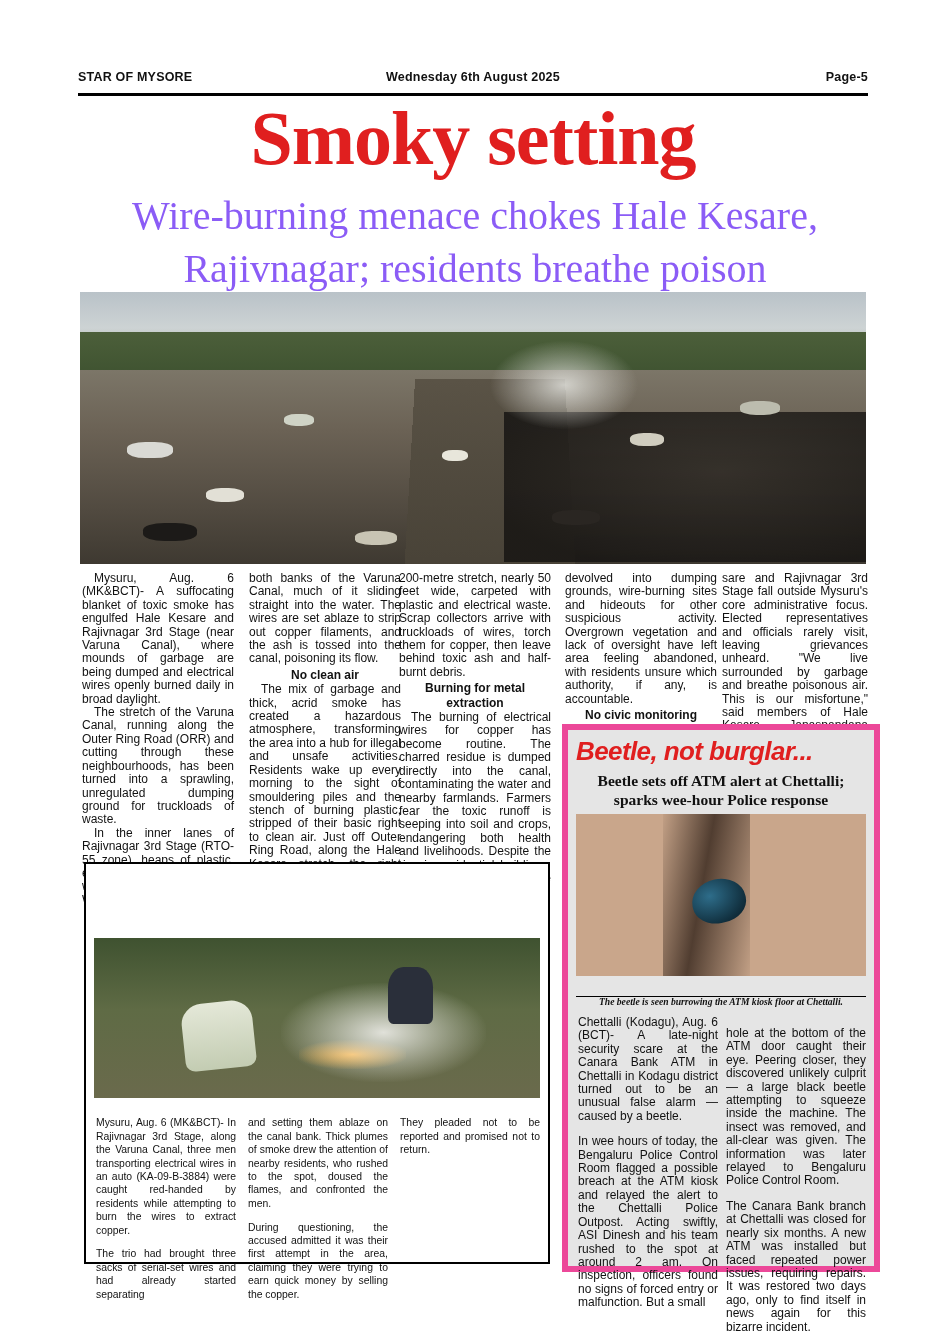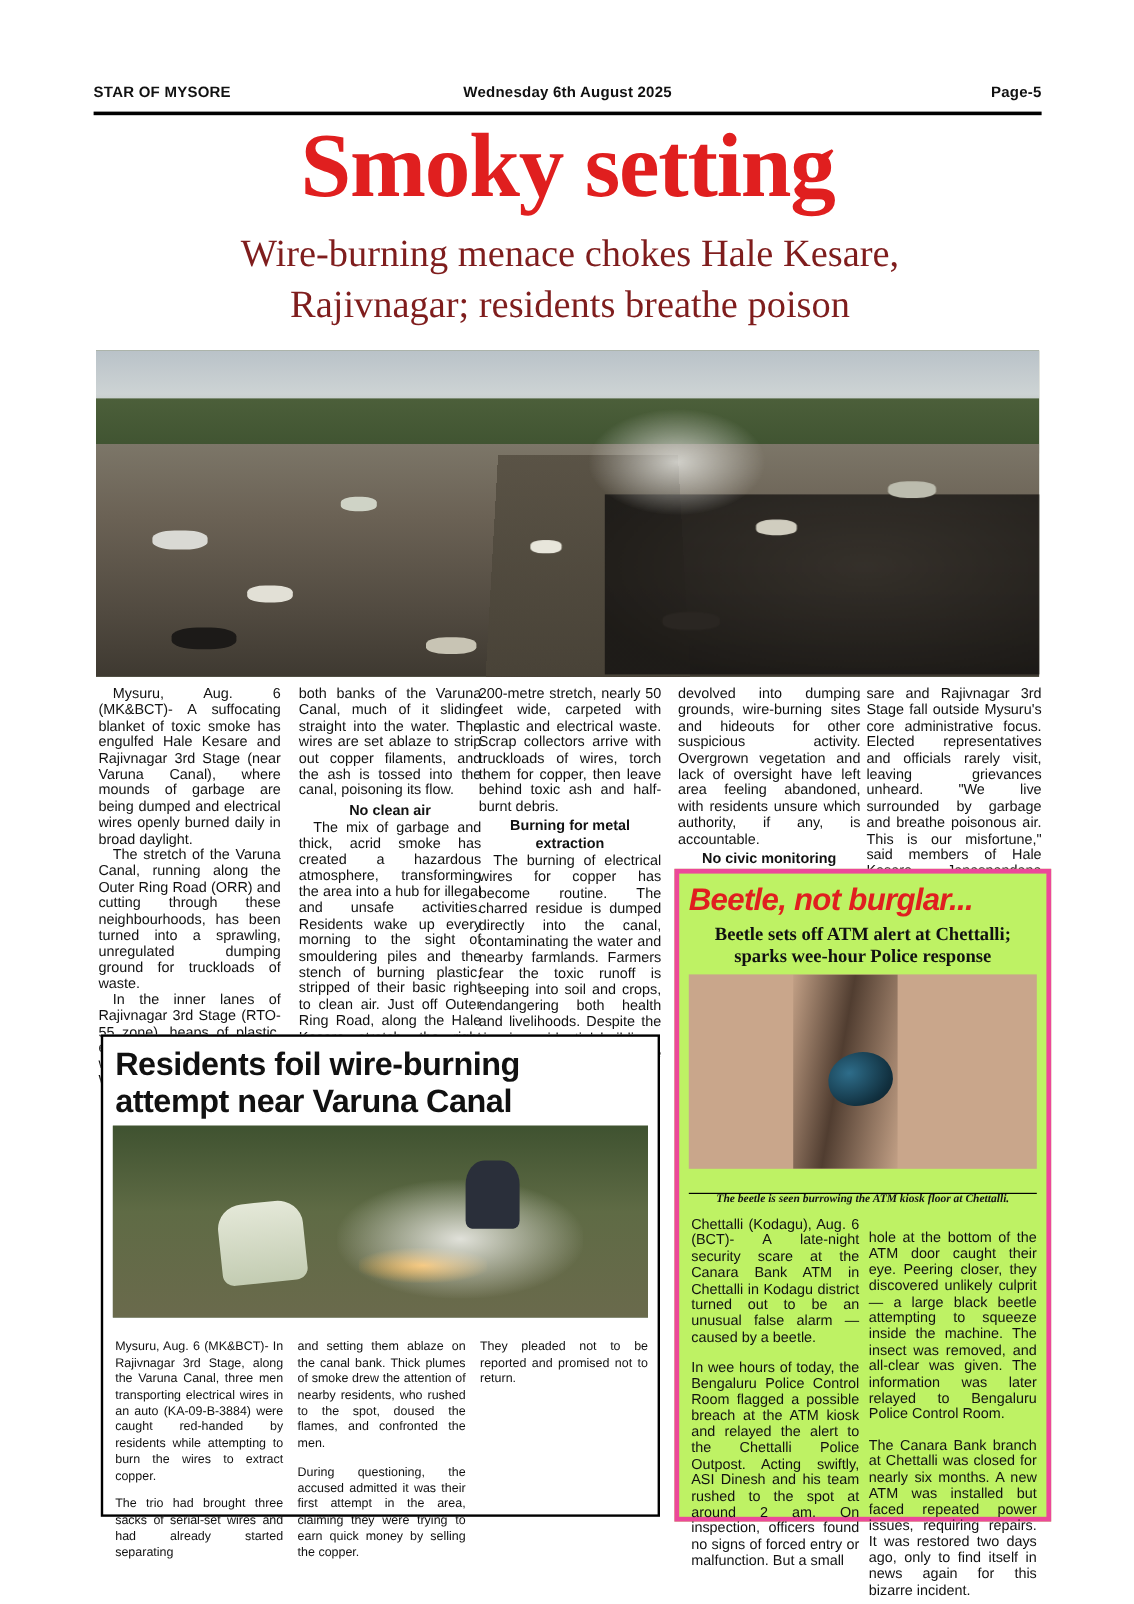--- a/index.html
+++ b/index.html
@@ -60,23 +60,23 @@
     letter-spacing: -1px;
     line-height: 1.05;
   }
   .subhead {
     position: absolute;
     left: 100px;
     top: 190px;
     width: 750px;
     text-align: center;
     font-family: "Liberation Serif", serif;
-    font-size: 32px;
+    font-size: 40px;
     line-height: 1.32;
-    color: #7f1d1d;
+    color: #8b5cf6;
   }
   
   .main-photo {
     position: absolute;
     left: 80px;
     top: 292px;
     width: 786px;
     height: 272px;
     overflow: hidden;
     background: #6d7a5d;
@@ -192,22 +192,22 @@
   .bl-c2 { left: 152px; }
   .bl-c3 { left: 304px; }
 
   
   .box-right {
     position: absolute;
     left: 562px;
     top: 724px;
     width: 306px;
     height: 536px;
-    border: 4px solid #ec4899;
-    background: #bef264;
+    border: 6px solid #ec4899;
+    background: #e5e5e5;
   }
   .br-head {
     margin: 6px 8px 0 8px;
     font-family: "Liberation Sans", sans-serif;
     font-weight: bold;
     font-style: italic;
     font-size: 26px;
     color: #e01f1f;
     letter-spacing: -0.6px;
   }
@@ -320,24 +320,20 @@
     <p class="noind">devolved into dumping grounds, wire-burning sites and hideouts for other suspicious activity. Overgrown vegetation and lack of oversight have left area feeling abandoned, with residents unsure which authority, if any, is accountable.</p>
     <p class="subhd">No civic monitoring</p>
     <p class="noind">Locals lament that Hale Ke-</p>
   </div>
 
   <div class="col c5">
     <p class="noind">sare and Rajivnagar 3rd Stage fall outside Mysuru's core administrative focus. Elected representatives and officials rarely visit, leaving grievances unheard. "We live surrounded by garbage and breathe poisonous air. This is our misfortune," said members of Hale Kesare Janaspandana Committee.</p>
   </div>
 
   <div class="box-left">
-    <h2>
-      <span>Residents foil wire-burning</span><br>
-      <span>attempt near Varuna Canal</span>
-    </h2>
     <div class="bl-photo">
       <div class="blp-veg"></div>
       <div class="blp-fire"></div>
       <div class="blp-smoke"></div>
       <div class="blp-sack"></div>
       <div class="blp-person"></div>
     </div>
     <div class="cols">
       <div class="bl-col bl-c1">
         <p>Mysuru, Aug. 6 (MK&amp;BCT)- In Rajivnagar 3rd Stage, along the Varuna Canal, three men transporting electrical wires in an auto (KA-09-B-3884) were caught red-handed by residents while attempting to burn the wires to extract copper.</p>

